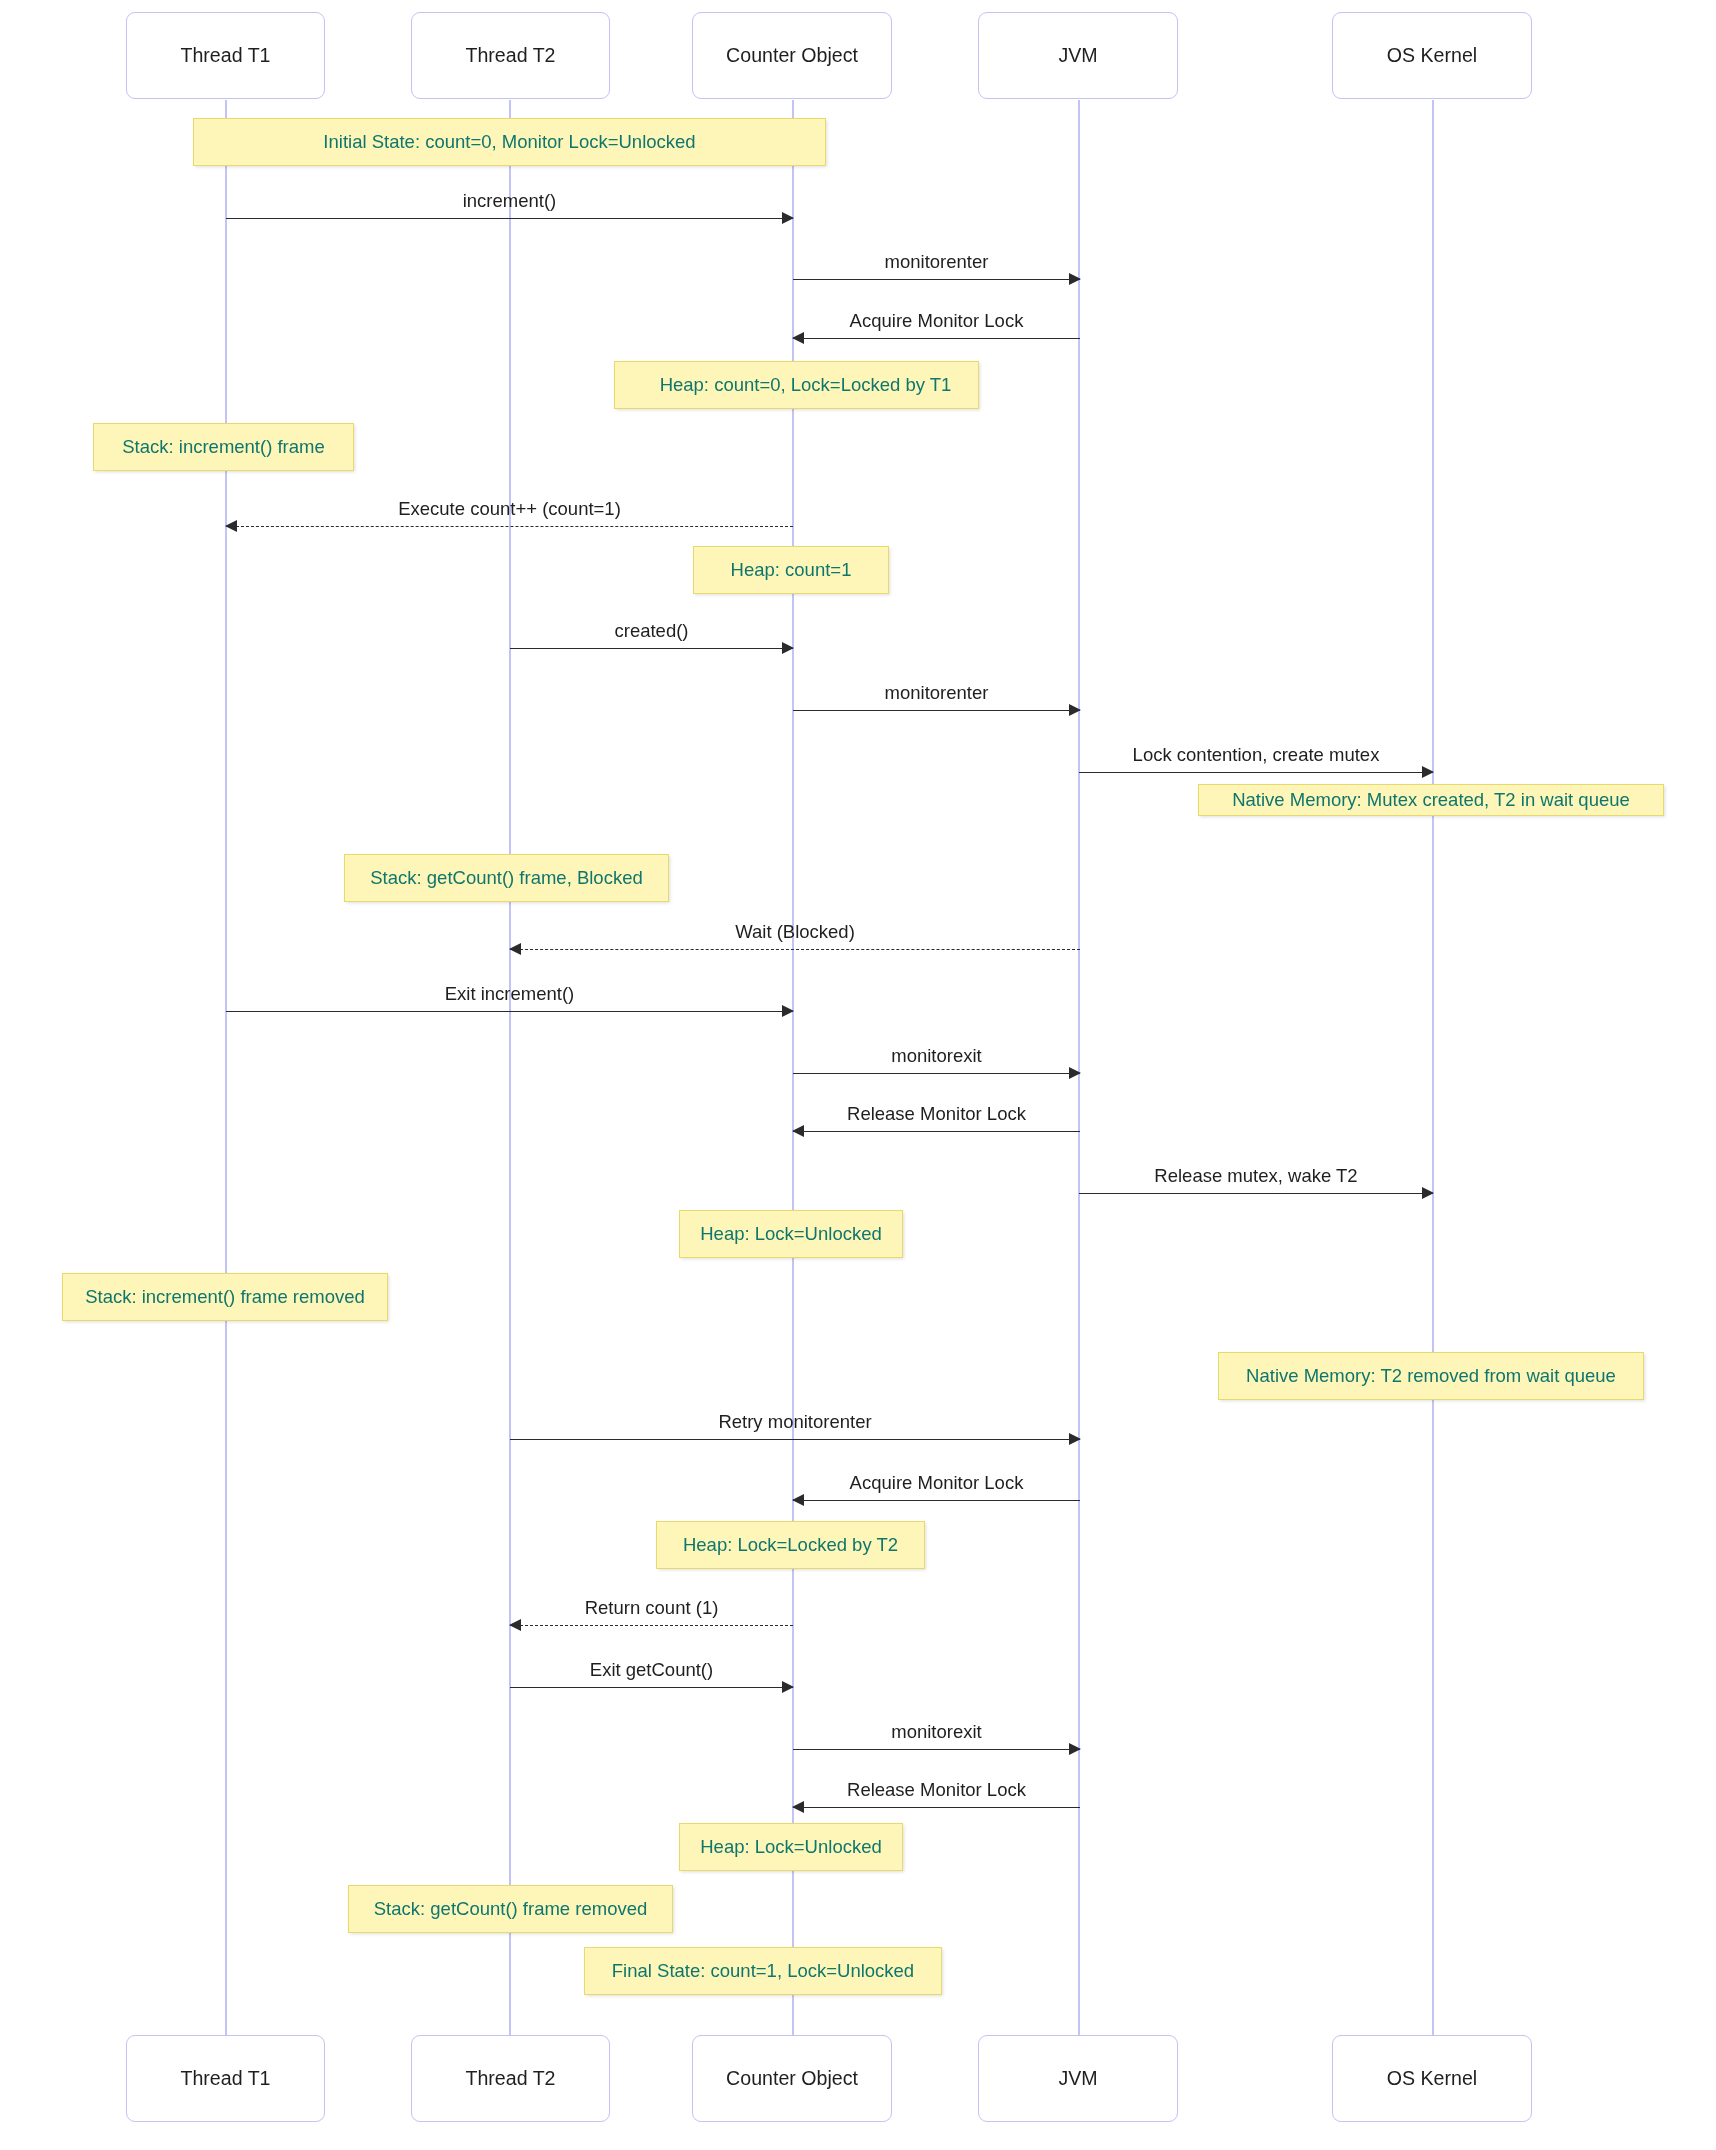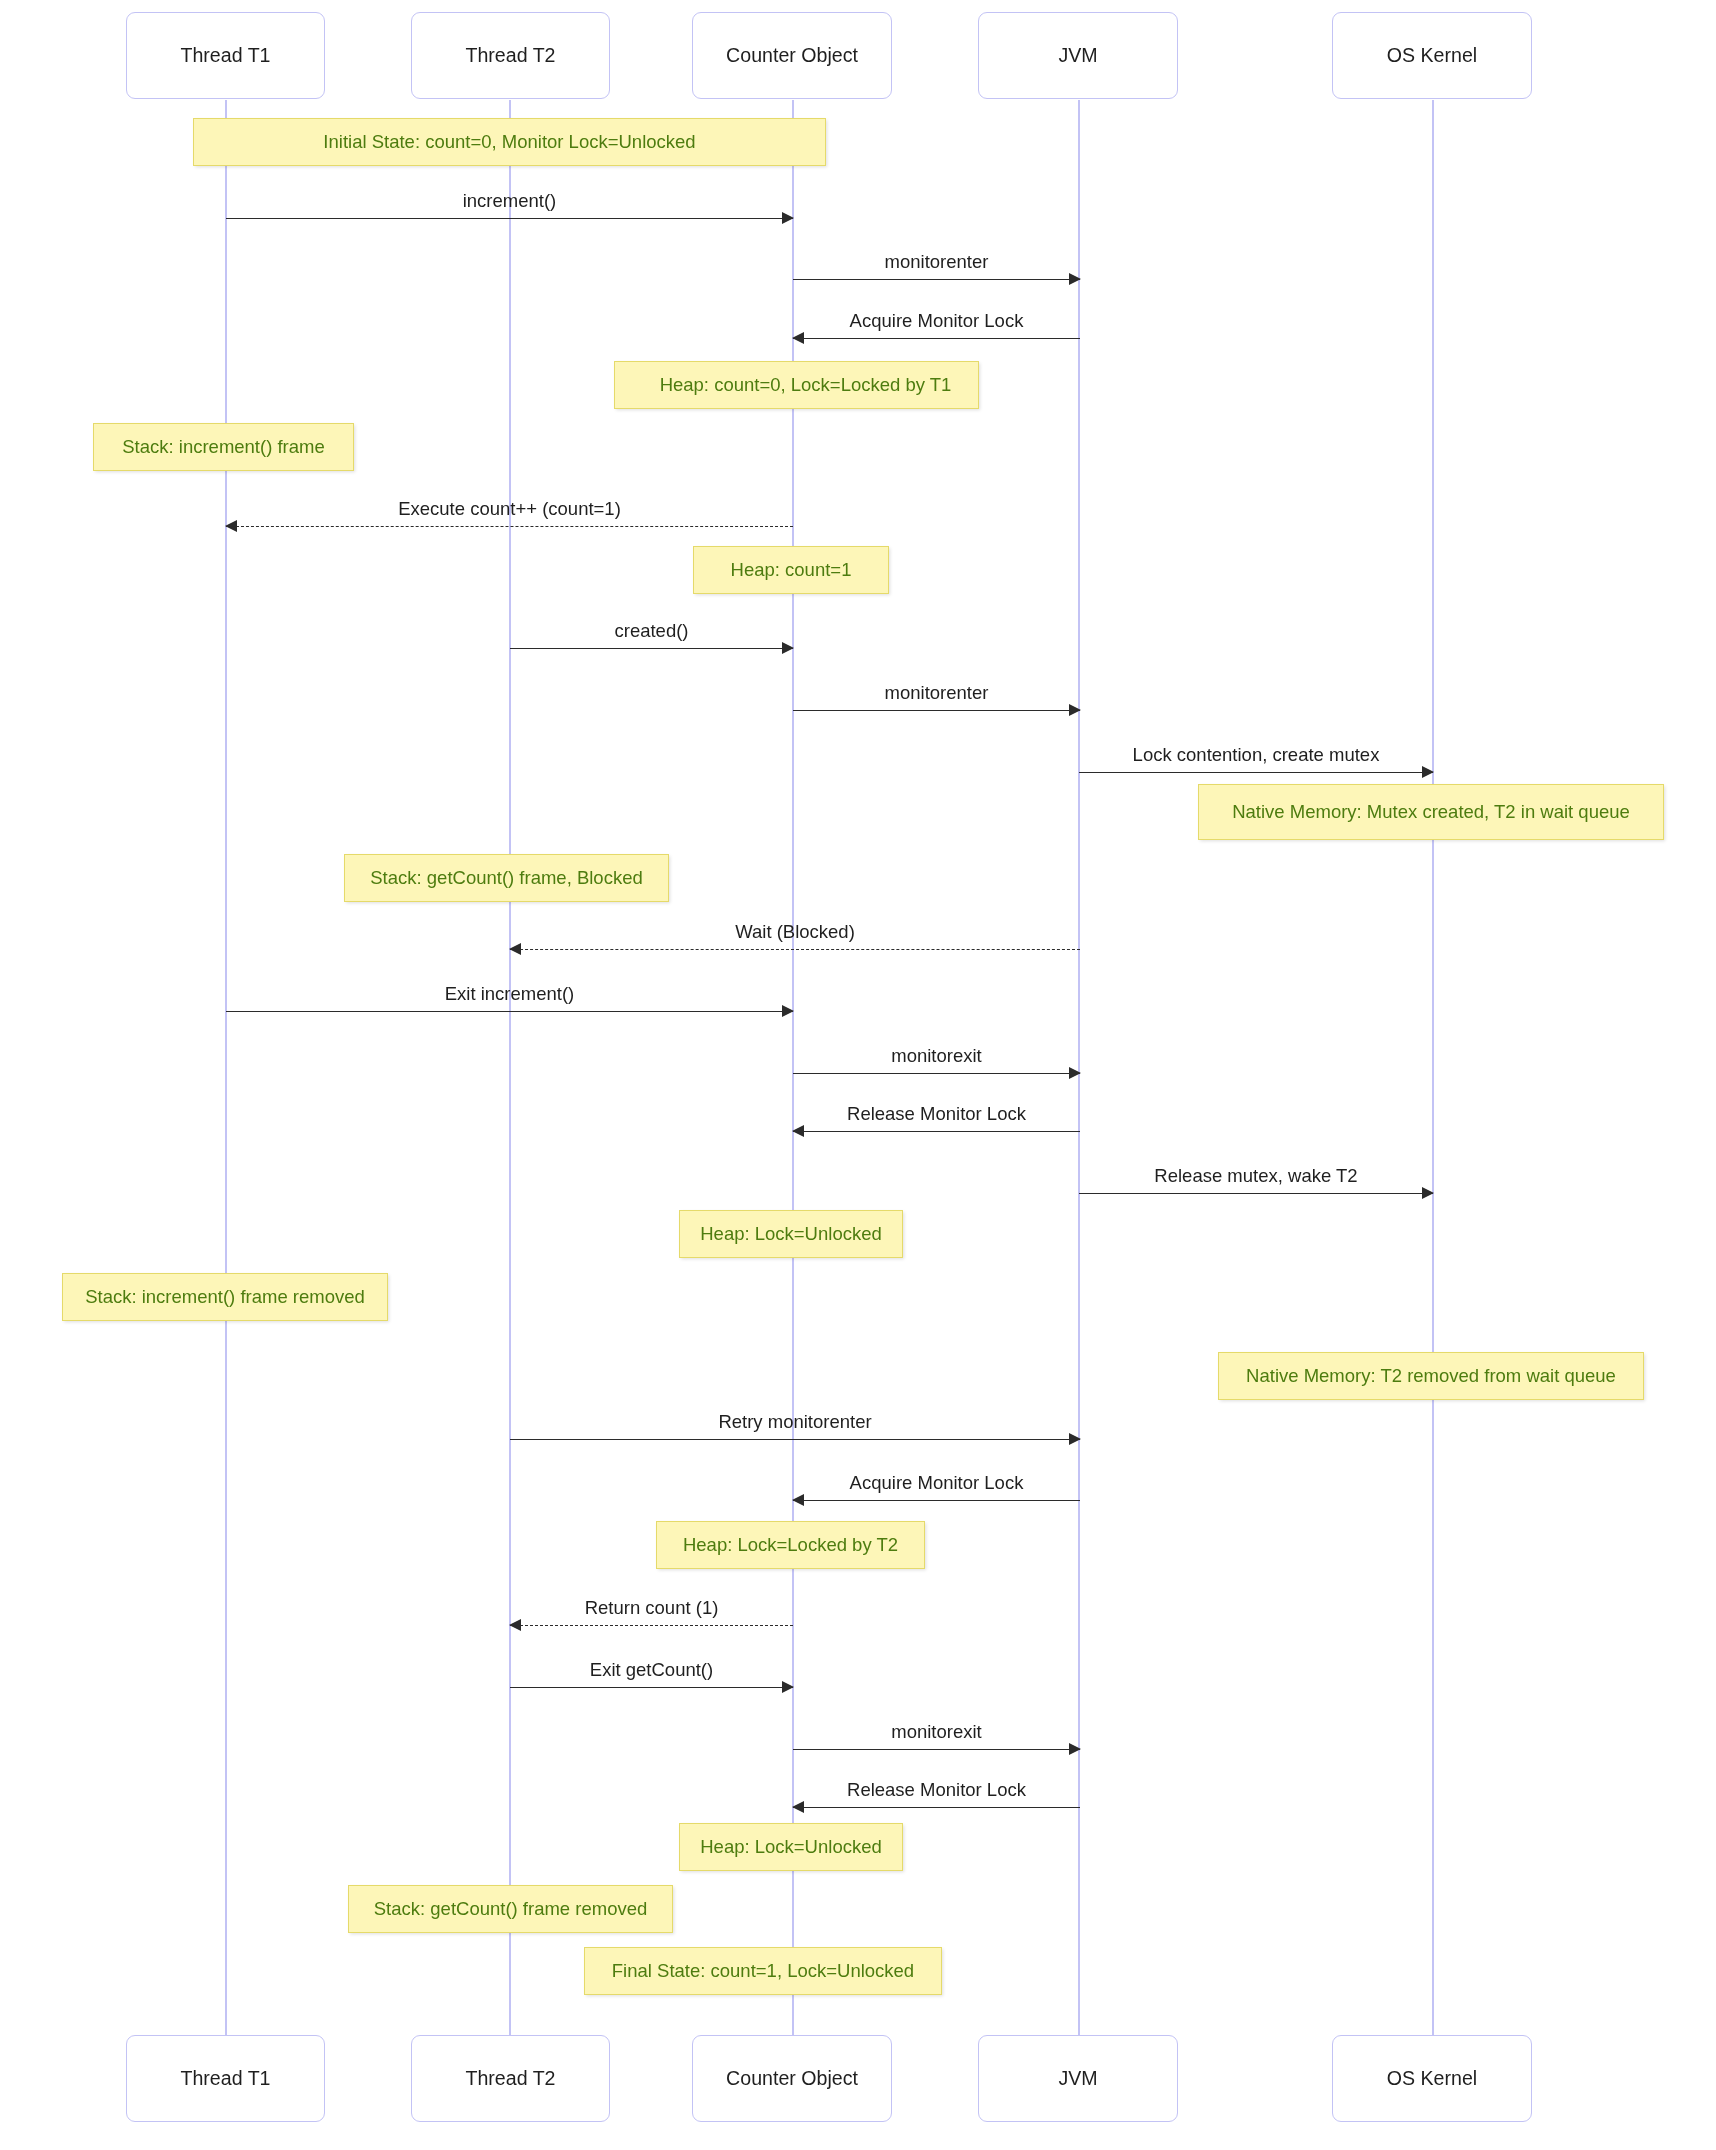--- a/index.html
+++ b/index.html
@@ -76,21 +76,21 @@
   }
   .arrowhead.left {
     left: -0.6px;
     border-right: 12.3px solid #2b2b2b;
   }
   
   .note {
     position: absolute;
     background: #fdf6b8;
     border: 1.1px solid #e5da6a;
-    color: #4d7c0f;
+    color: #0f766e;
     font-size: 18.5px;
     line-height: 1;
     display: flex;
     align-items: center;
     justify-content: center;
     white-space: nowrap;
     box-shadow: 2.2px 2.2px 3.4px rgba(0,0,0,0.13);
     padding: 0 10px;
   }
 </style>
@@ -188,21 +188,21 @@
     <div class="msg-line"></div>
     <div class="arrowhead right"></div>
   </div>
 
   <div class="message" style="left:1079px; top:772px; width:354px;">
     <div class="msg-label">Lock contention, create mutex</div>
     <div class="msg-line"></div>
     <div class="arrowhead right"></div>
   </div>
 
-  <div class="note" style="left:1198px; top:784px; width:466px; height:56px;">
+  <div class="note" style="left:1198px; top:784px; width:466px; height:32px;">
     <span>Native Memory: Mutex created, T2 in wait queue</span>
   </div>
 
   <div class="note" style="left:344px; top:854px; width:325px; height:48px;">
     <span>Stack: getCount() frame, Blocked</span>
   </div>
 
   <div class="message" style="left:510px; top:949px; width:570px;">
     <div class="msg-label">Wait (Blocked)</div>
     <div class="msg-line dashed"></div>

